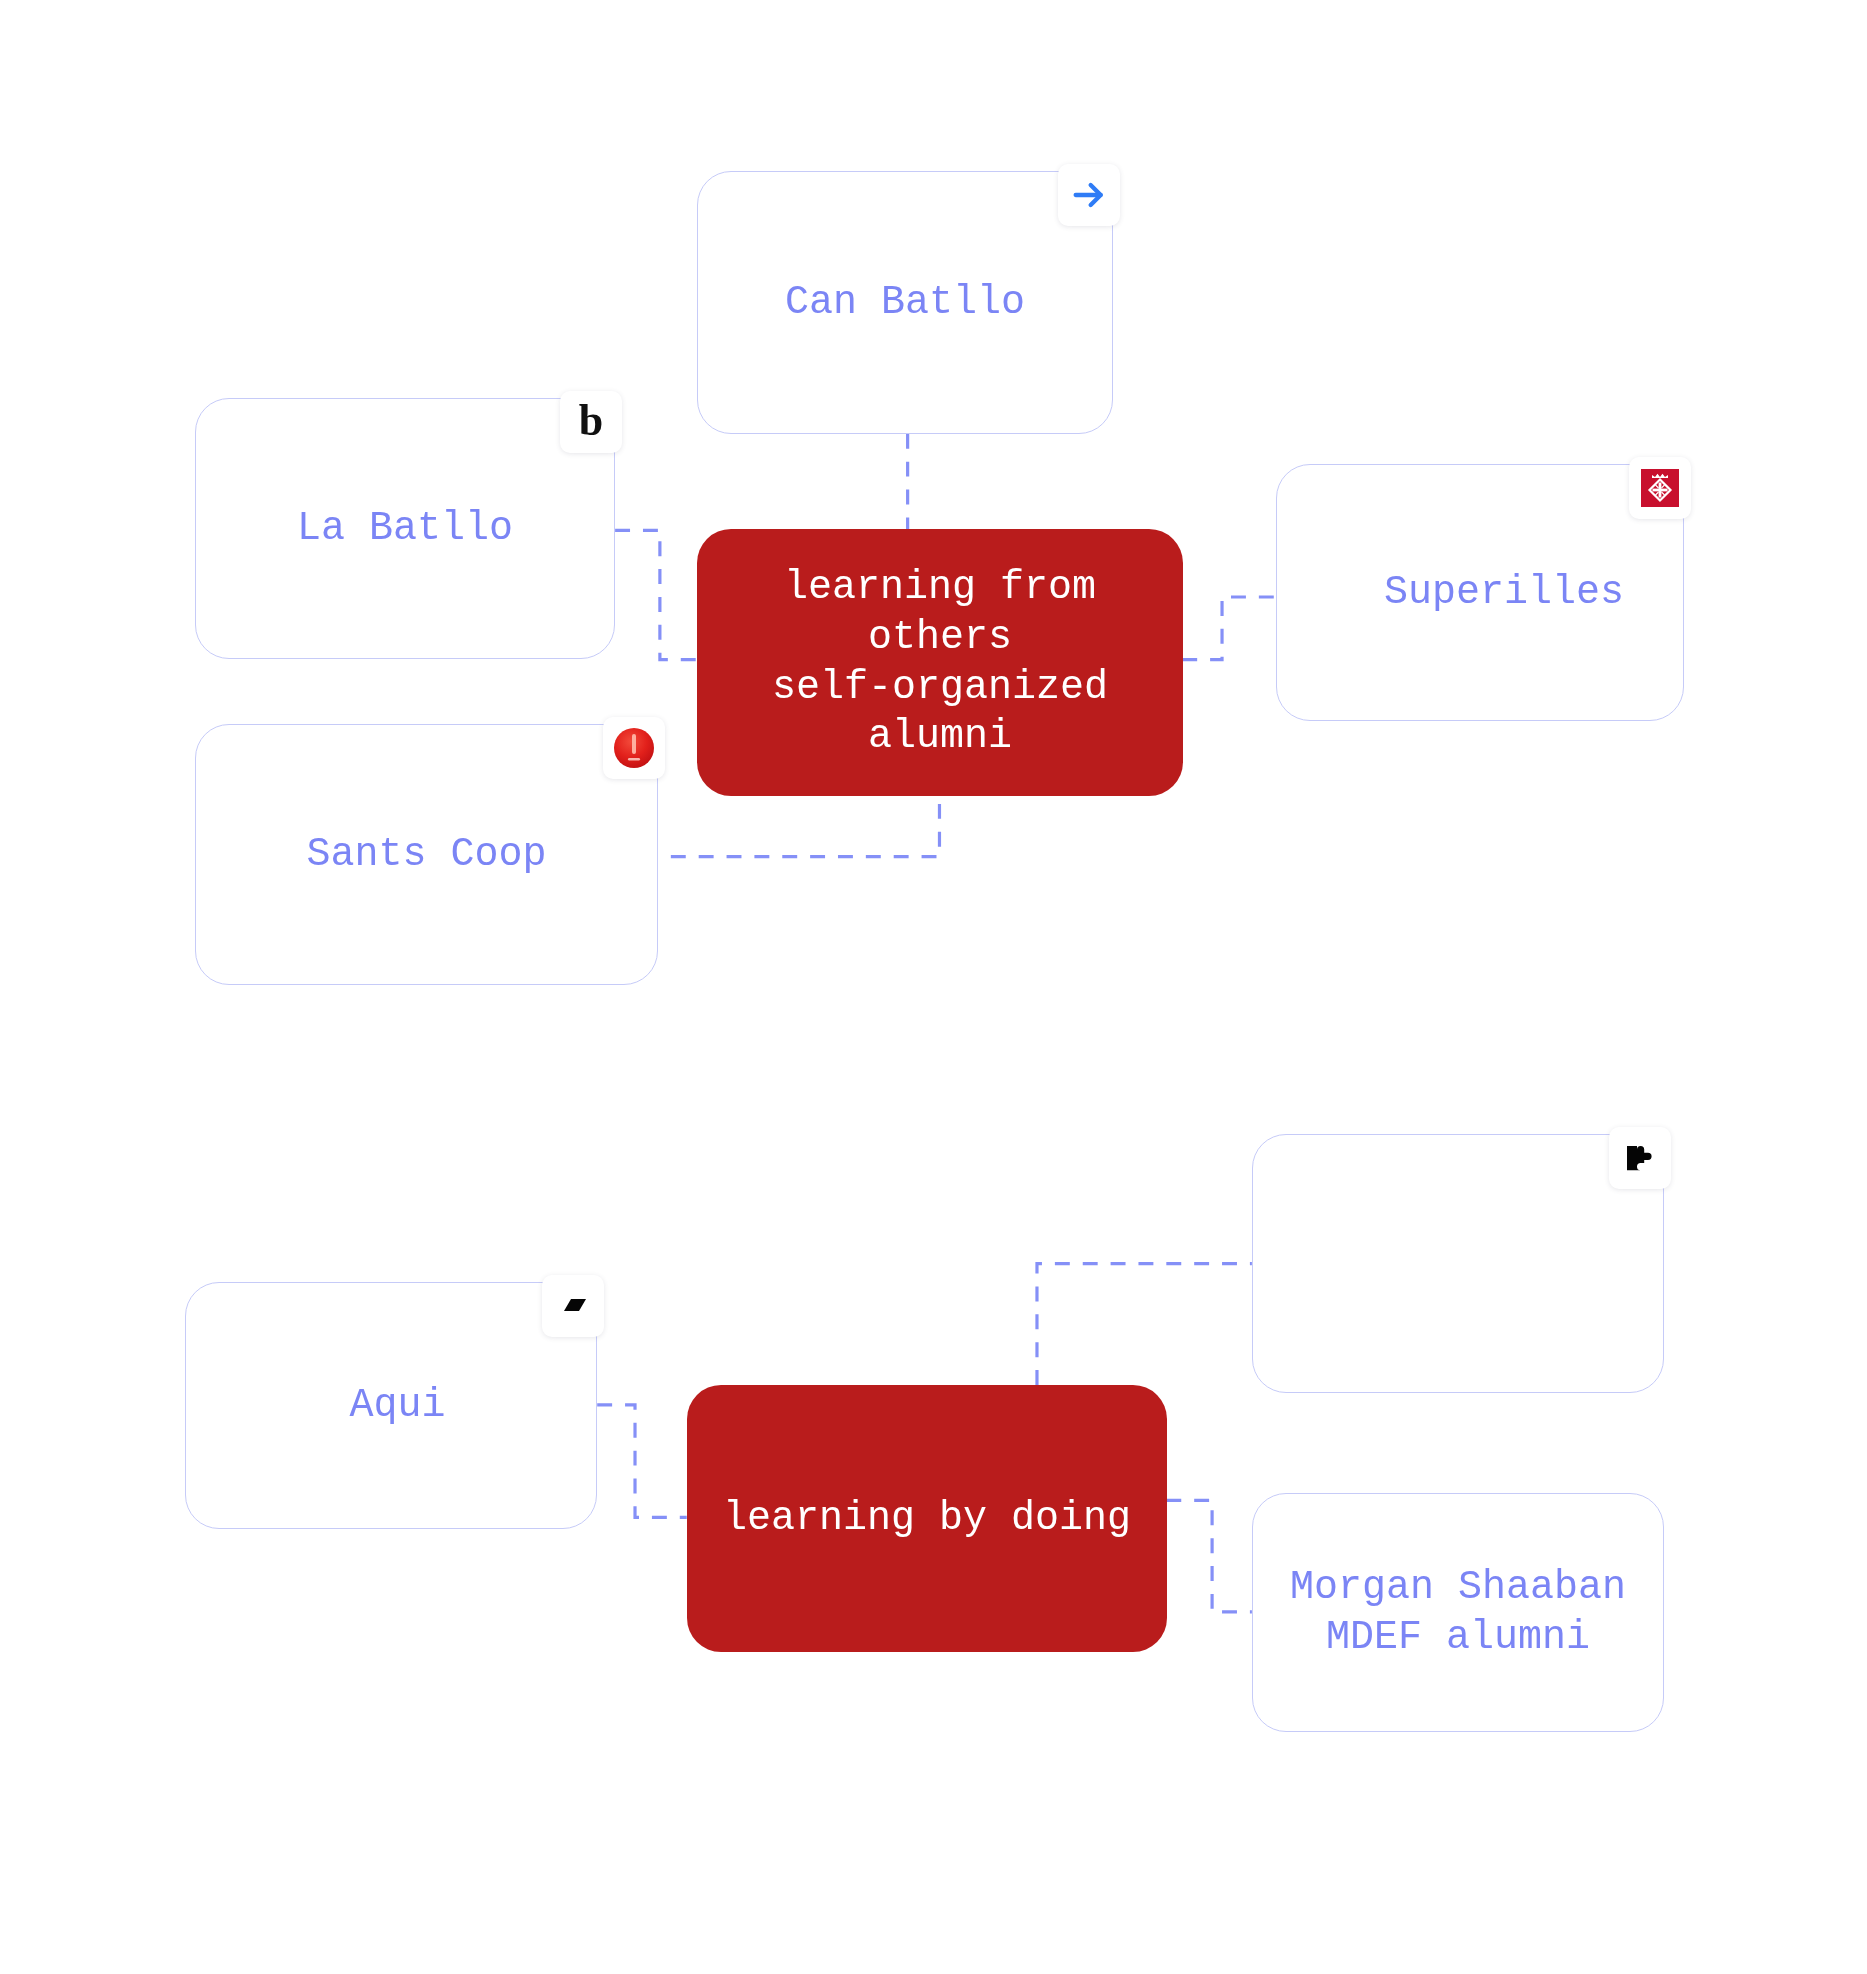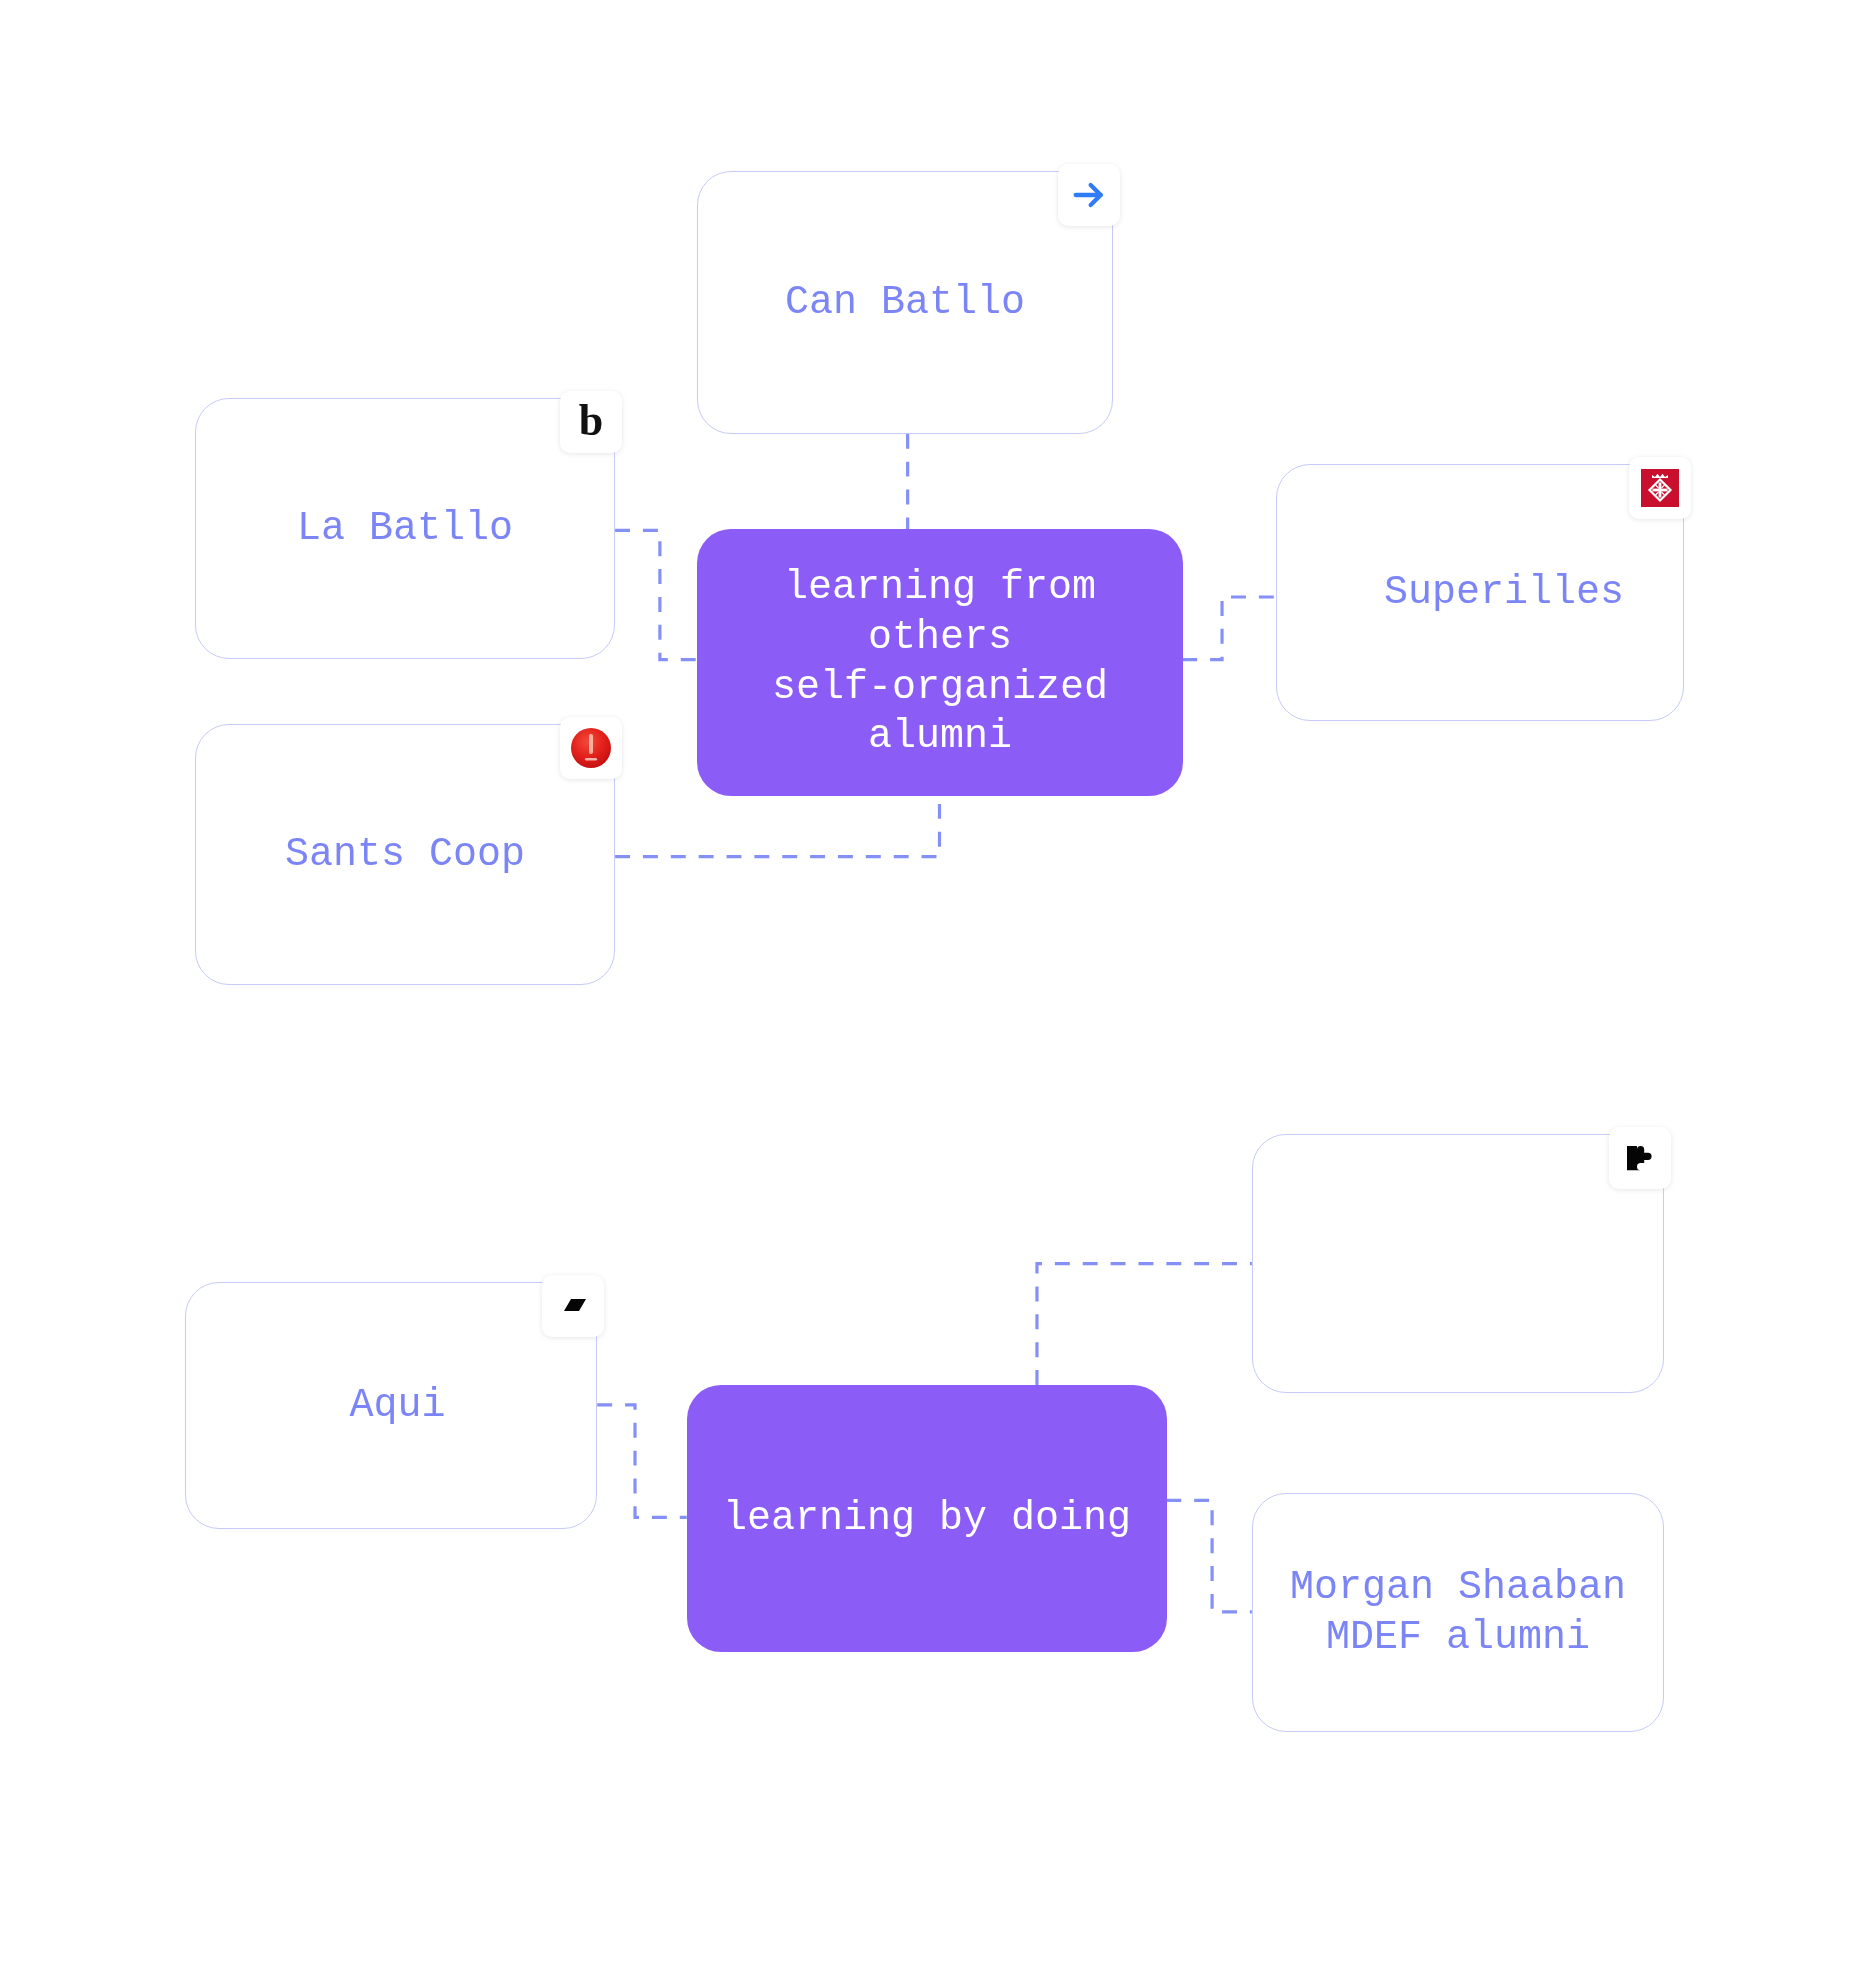--- a/index.html
+++ b/index.html
@@ -43,21 +43,21 @@
     z-index: 2;
   }
 
   .node-leaf {
     background: #ffffff;
     border: 1.6px solid #c6cbf8;
     border-radius: 34px;
   }
 
   .node-central {
-    background: #8b5cf6;
+    background: #b91c1c;
     border: none;
     border-radius: 34px;
   }
 
   .node-label {
     line-height: 1.24;
     white-space: pre-line;
     padding: 0 18px;
     font-family: Liberation Mono, monospace;
   }
@@ -135,21 +135,21 @@
     </span>
   </div>
 
   <div class="node node-leaf" style="left:195px; top:398px; width:420px; height:261px;">
     <span class="node-label">La Batllo</span>
     <span class="node-badge">
       <span class="badge-letter">b</span>
     </span>
   </div>
 
-  <div class="node node-leaf" style="left:195px; top:724px; width:420px; height:261px;">
+  <div class="node node-leaf" style="left:195px; top:724px; width:463px; height:261px;">
     <span class="node-label">Sants Coop</span>
     <span class="node-badge">
       <svg width="46" height="46" viewBox="0 0 46 46">
         <defs>
           <radialGradient id="redball" cx="42%" cy="34%" r="72%">
             <stop offset="0%" stop-color="#f24a3a"></stop>
             <stop offset="55%" stop-color="#e2201b"></stop>
             <stop offset="100%" stop-color="#bf0f12"></stop>
           </radialGradient>
         </defs>

